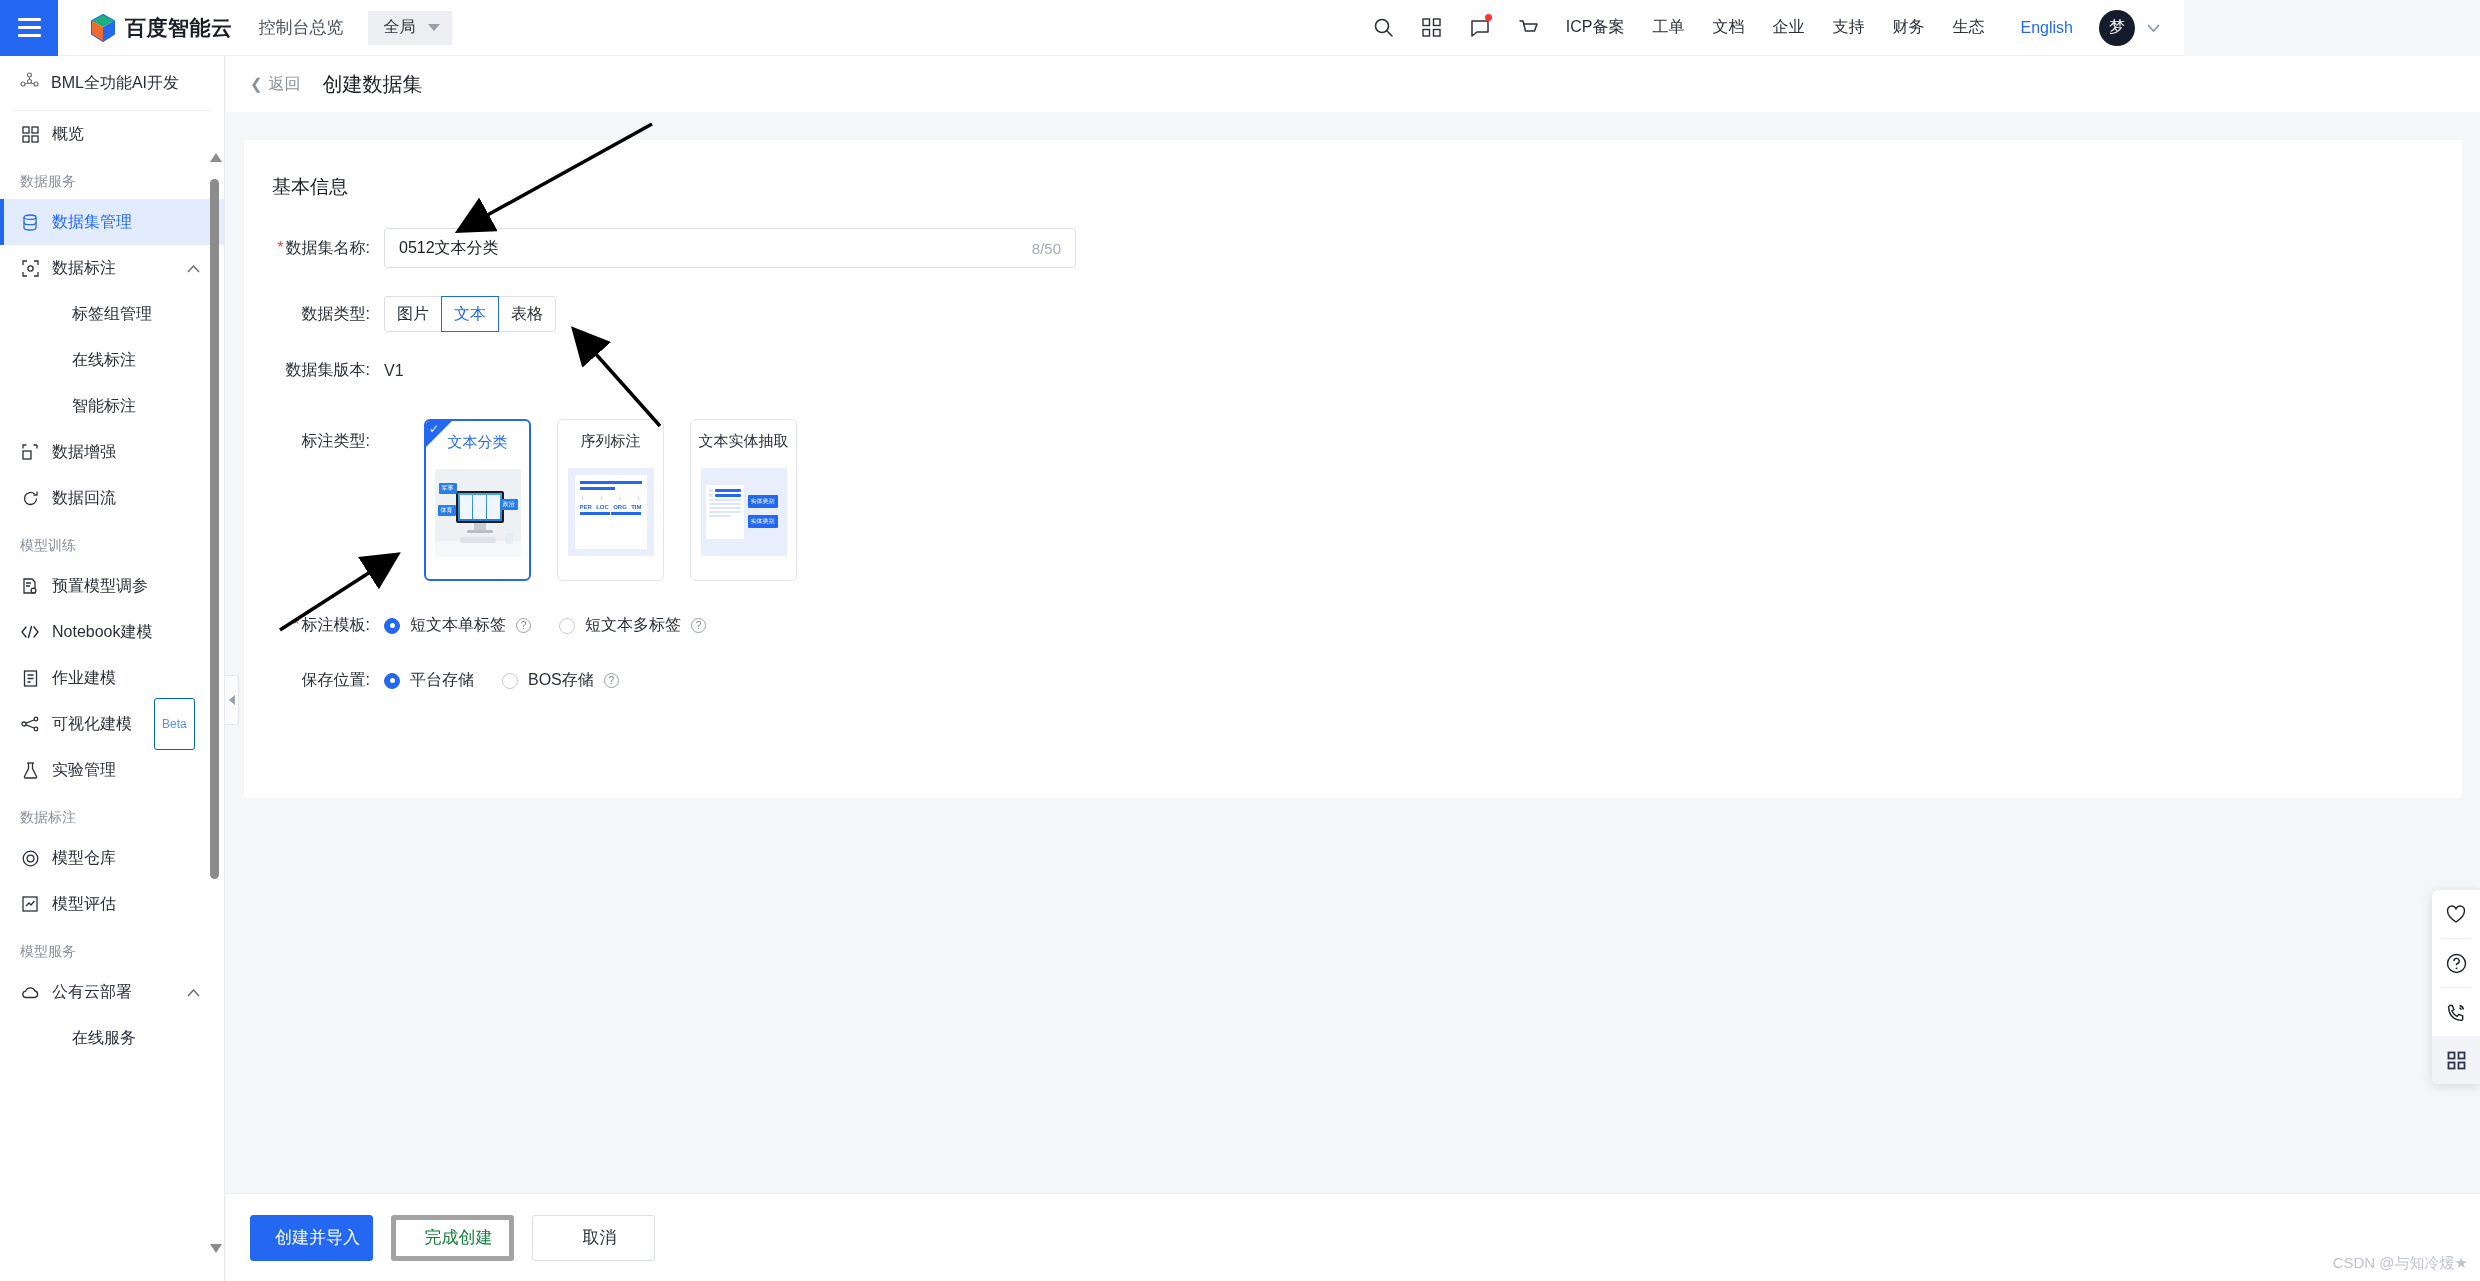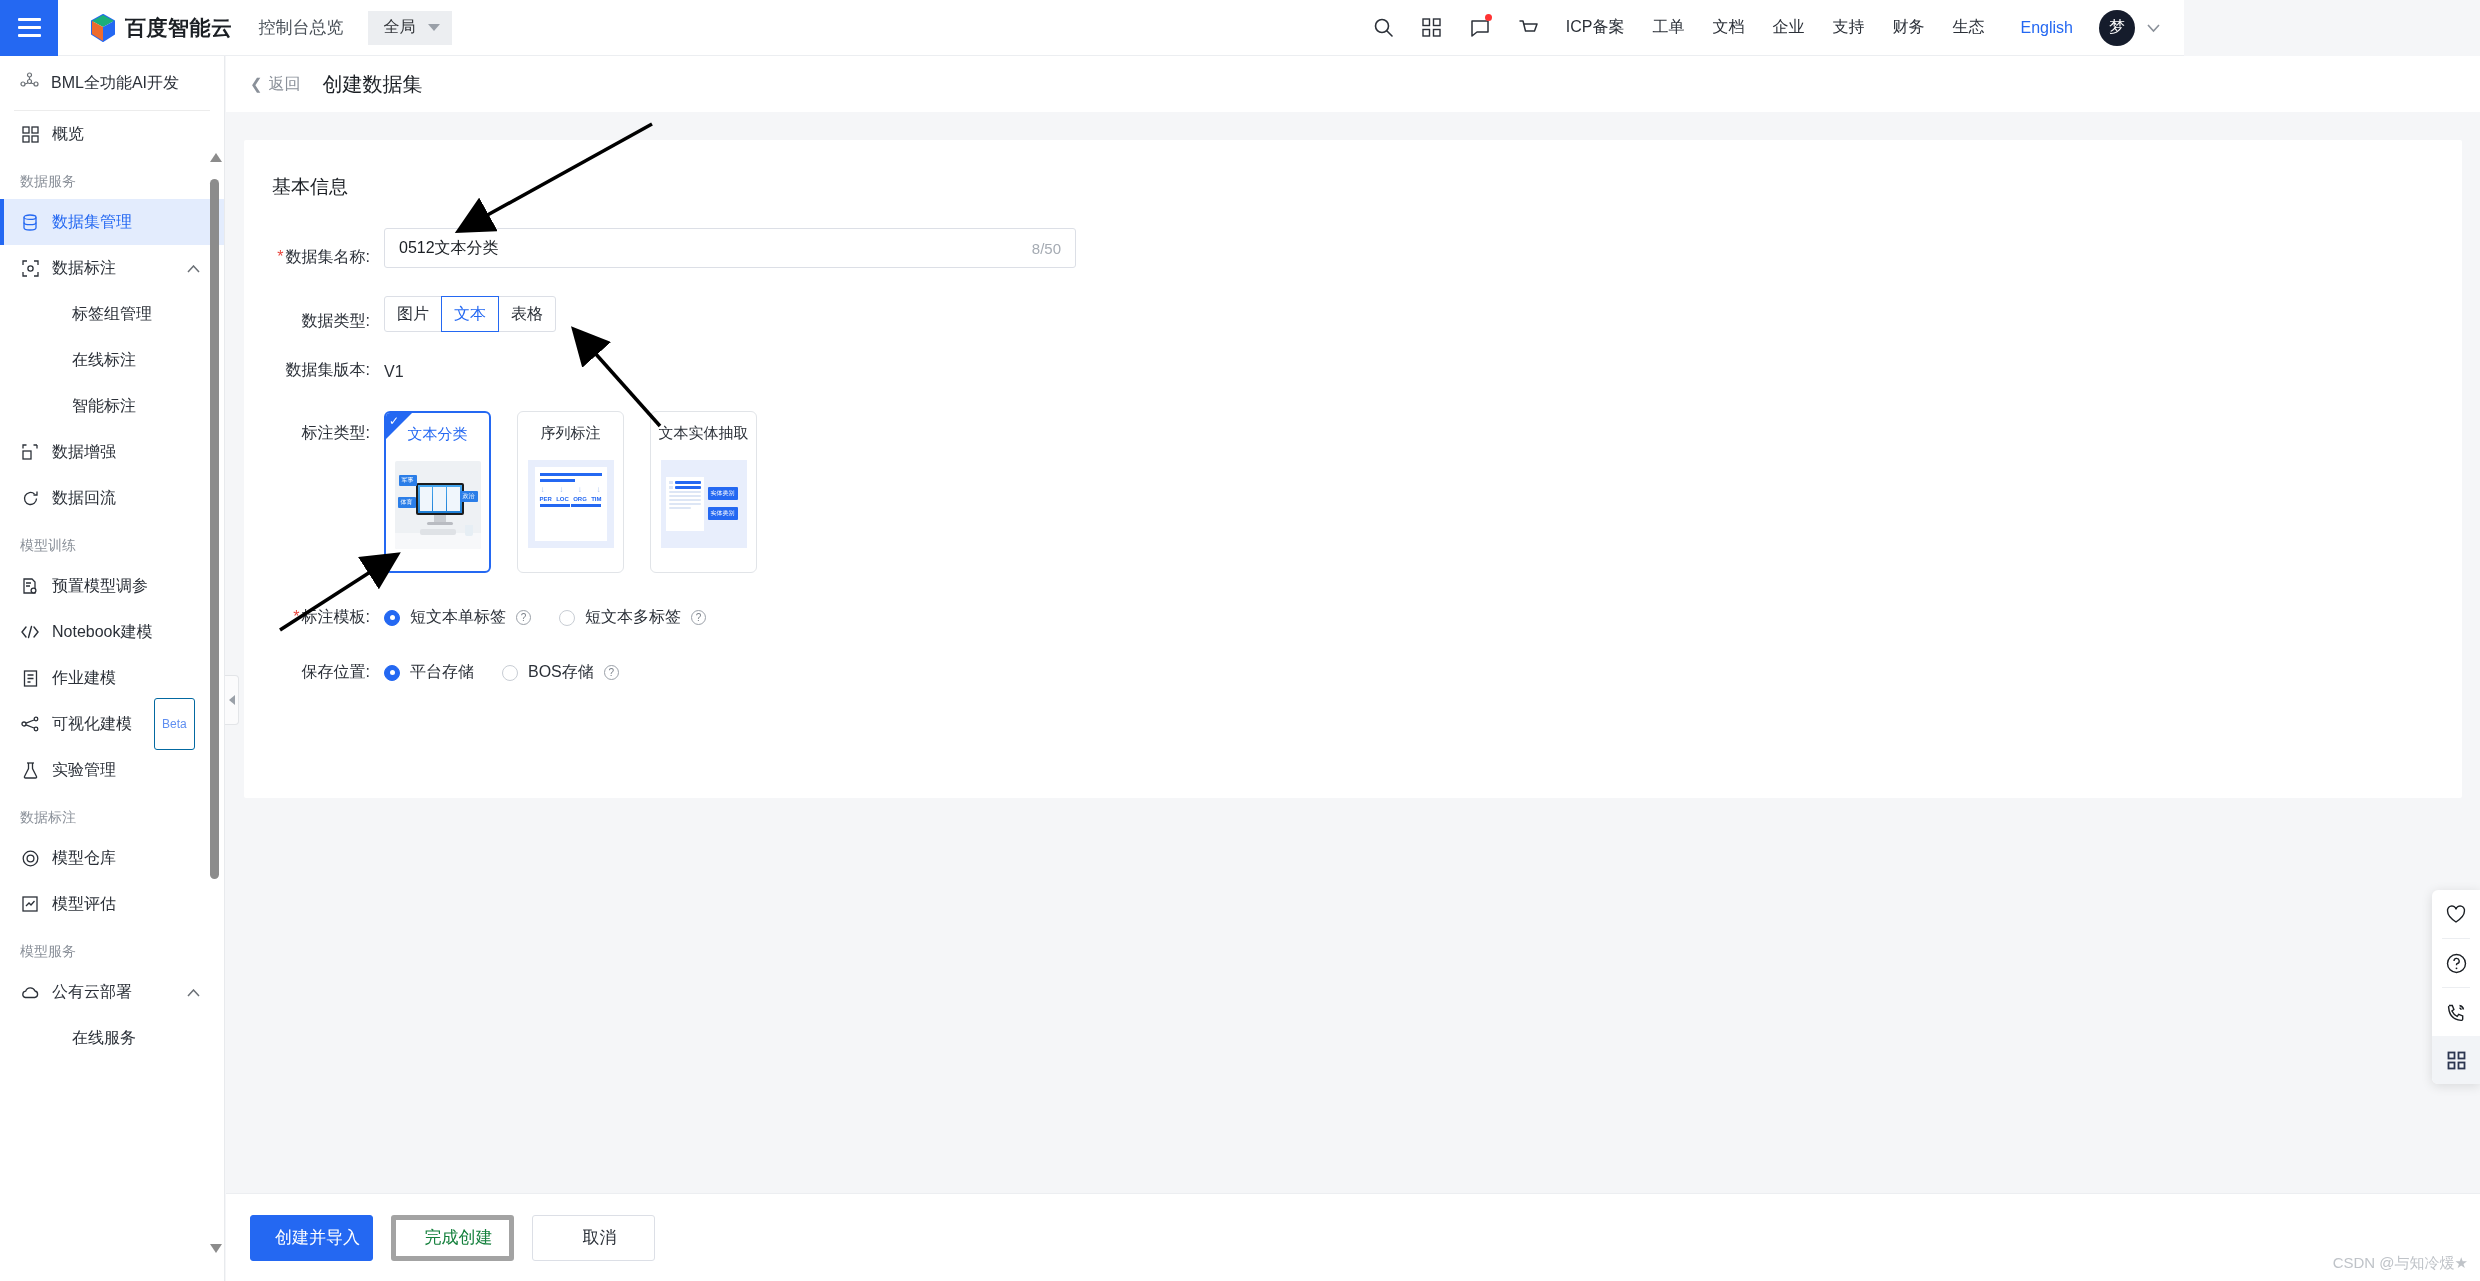--- a/index.html
+++ b/index.html
@@ -93,21 +93,21 @@
   .page-title { margin-left: 22px; font-size: 20px; color: #1b1f24; }
 
   
   .content-wrap { position: absolute; top: 112px; left: 226px; right: 0; bottom: 0; background: #f5f6f8; }
   .card {
     position: absolute; top: 28px; left: 18px; right: 18px; height: 658px;
     background: #fff; border-radius: 2px;
   }
   .sec-title { font-size: 19px; color: #1b1f24; padding: 34px 0 0 28px; }
 
-  .row { display: flex; align-items: flex-end; margin-top: 28px; }
+  .row { display: flex; align-items: center; margin-top: 28px; }
   .row-label {
     width: 140px; text-align: right; padding-right: 14px; font-size: 16px; color: #2b3038;
     flex: 0 0 140px; position: relative;
   }
   .req { color: #e8453c; margin-right: 2px; }
 
   .name-input-wrap {
     width: 692px; height: 40px; border: 1px solid #dcdfe6; border-radius: 3px;
     display: flex; align-items: center; padding: 0 14px; background: #fff;
   }
@@ -120,21 +120,21 @@
     border: 1px solid #dcdfe6; font-size: 16px; color: #2b3038; cursor: pointer; background: #fff;
   }
   .seg + .seg { margin-left: -1px; }
   .seg:first-child { border-radius: 3px 0 0 3px; }
   .seg:last-child { border-radius: 0 3px 3px 0; }
   .seg.sel { border: 1px solid #2468f2; color: #2468f2; z-index: 2; }
 
   .version-val { font-size: 16px; color: #2b3038; }
 
   
-  .type-row { display: flex; align-items: flex-start; margin-top: 30px; }
+  .type-row { display: flex; align-items: flex-start; margin-top: 38px; gap: 40px; }
   .type-row .row-label { padding-top: 12px; }
   .type-cards { display: flex; gap: 26px; }
   .tcard {
     width: 107px; height: 162px; border: 1px solid #e1e4e8; border-radius: 6px;
     background: #fff; position: relative; overflow: hidden; cursor: pointer;
     display: flex; flex-direction: column; align-items: center; padding-top: 12px;
   }
   .tcard.sel { border: 2px solid #2468f2; }
   .tcard-title { font-size: 15px; color: #2b3038; margin-bottom: 9px; }
   .tcard.sel .tcard-title { color: #2468f2; }

